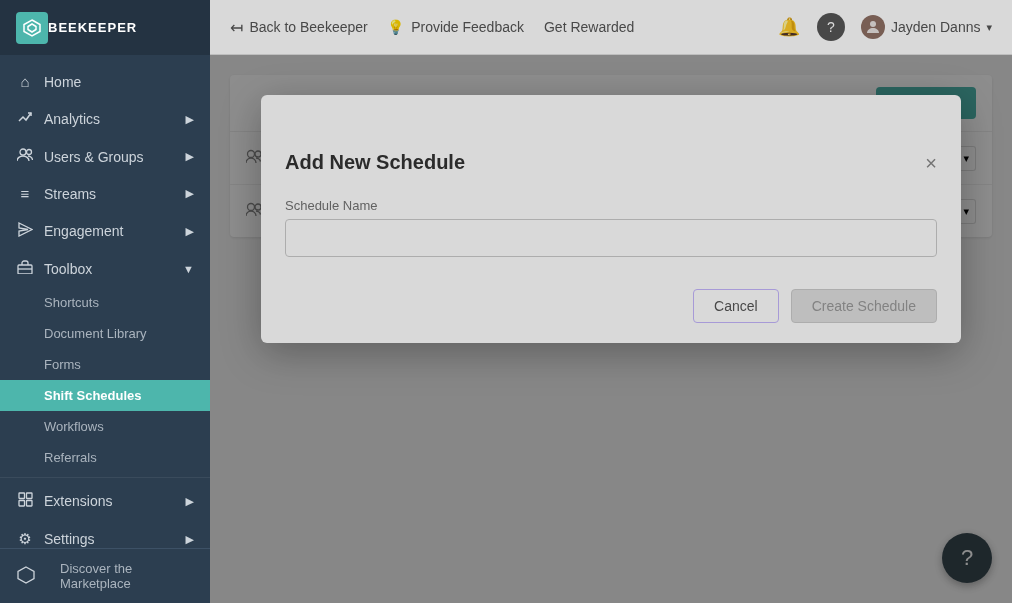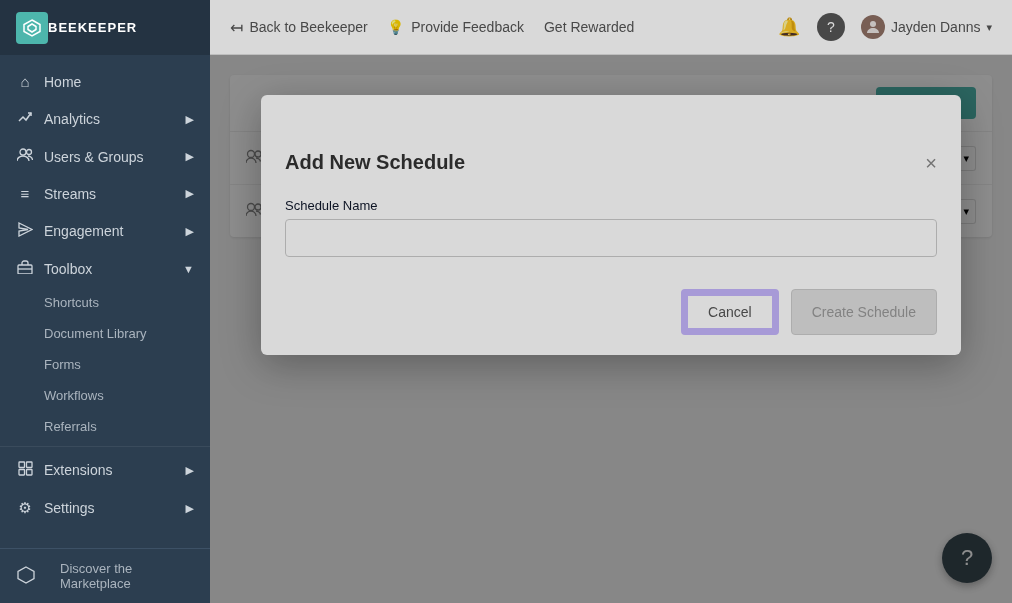--- a/index.html
+++ b/index.html
@@ -268,42 +268,42 @@
       cursor: pointer;
       color: #888;
       line-height: 1;
     }
     .modal-body {
       padding: 8px 24px 20px;
     }
     .form-label {
       display: block;
       font-size: 13px;
-      color: #0f172a;
+      color: #737373;
       margin-bottom: 6px;
       font-weight: 500;
     }
     .form-input {
       width: 100%;
       border: 1px solid #ccc;
       border-radius: 4px;
       padding: 10px 12px;
       font-size: 14px;
       color: #333;
       outline: none;
     }
     .modal-footer {
       display: flex;
       justify-content: flex-end;
       padding: 12px 24px 20px;
       gap: 12px;
     }
     .btn-cancel {
       background: #fff;
-      border: 7px solid #c4b5fd;
+      border: 1px solid #c4b5fd;
       border-radius: 4px;
       padding: 8px 20px;
       font-size: 14px;
       cursor: pointer;
       color: #555;
     }
     .btn-create {
       background: #e0e0e0;
       border: 1px solid #ccc;
       border-radius: 4px;
@@ -388,20 +388,23 @@
     </div>
 
     <div class="nav-sub-item">
       <span>Shortcuts</span>
     </div>
     <div class="nav-sub-item">
       <span>Document Library</span>
     </div>
     <div class="nav-sub-item">
       <span>Forms</span>
+    </div>
+    <div class="nav-sub-item active">
+      <span>Shift Schedules</span>
     </div>
     <div class="nav-sub-item">
       <span>Workflows</span>
     </div>
     <div class="nav-sub-item">
       <span>Referrals</span>
     </div>
 
     <div class="nav-divider"></div>
 

